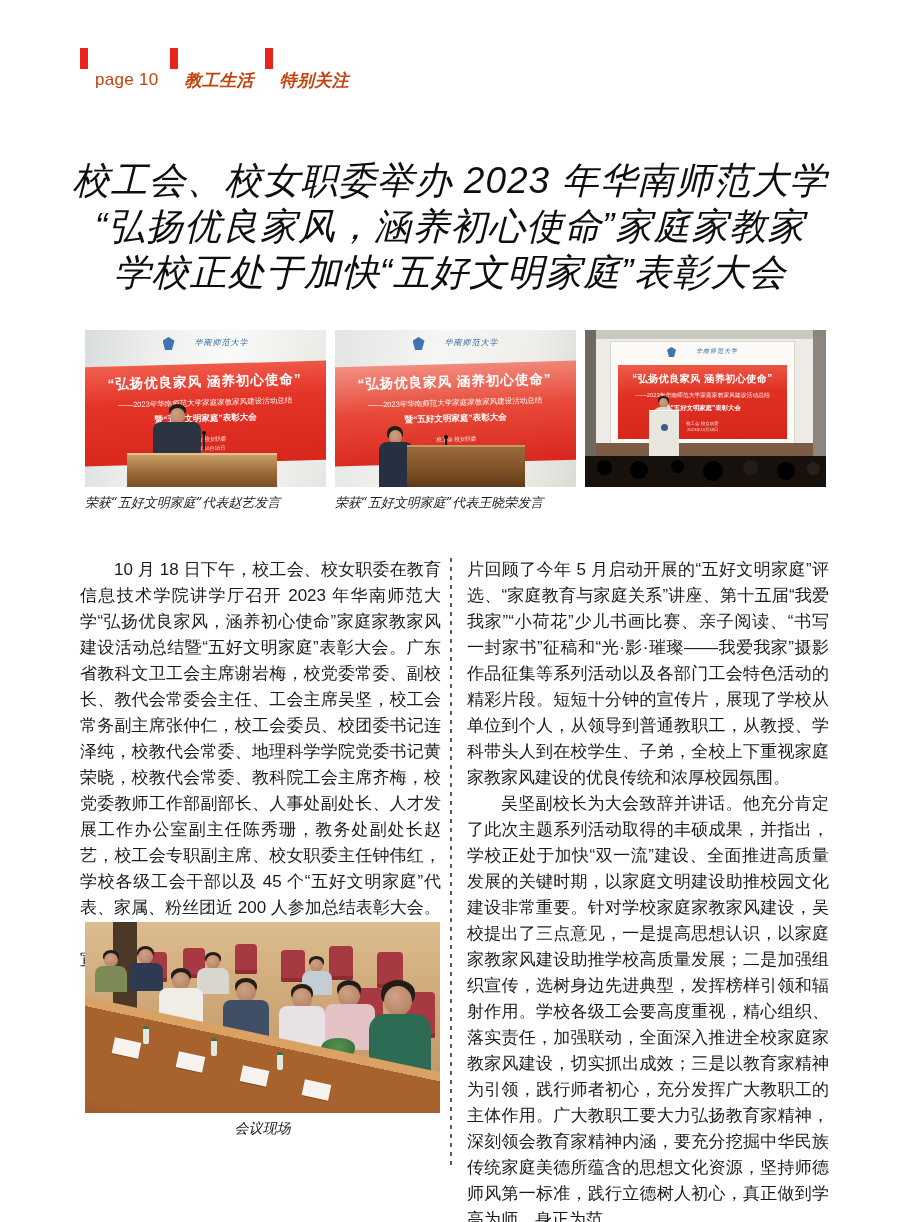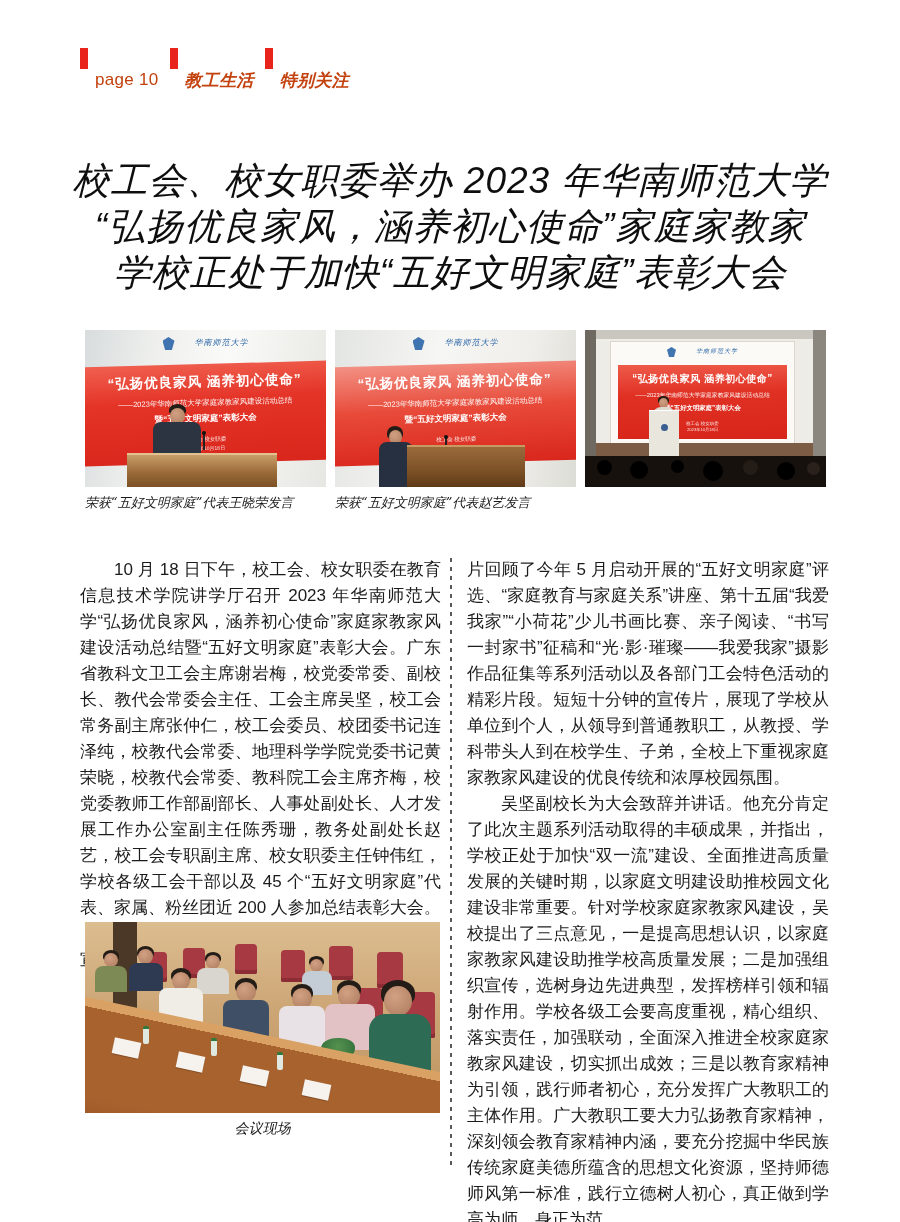--- a/index.html
+++ b/index.html
@@ -175,22 +175,22 @@
       <div class="audhead" style="left:45px;bottom:8px;width:18px;height:18px;"></div>
       <div class="audhead" style="left:86px;bottom:14px;width:13px;height:13px;"></div>
       <div class="audhead" style="left:118px;bottom:6px;width:20px;height:20px;"></div>
       <div class="audhead" style="left:158px;bottom:12px;width:15px;height:15px;background:#241c16;"></div>
       <div class="audhead" style="left:192px;bottom:7px;width:18px;height:18px;"></div>
       <div class="audhead" style="left:222px;bottom:12px;width:13px;height:13px;background:#2a211c;"></div>
     </div>
   </div>
 
   <div class="caps">
+    <div class="cap">荣获“五好文明家庭”代表赵艺发言</div>
     <div class="cap">荣获“五好文明家庭”代表王晓荣发言</div>
-    <div class="cap">荣获“五好文明家庭”代表赵艺发言</div>
   </div>
 
   <div class="art colL">
     <p class="ind">10 月 18 日下午，校工会、校女职委在教育信息技术学院讲学厅召开 2023 年华南师范大学“弘扬优良家风，涵养初心使命”家庭家教家风建设活动总结暨“五好文明家庭”表彰大会。广东省教科文卫工会主席谢岩梅，校党委常委、副校长、教代会常委会主任、工会主席吴坚，校工会常务副主席张仲仁，校工会委员、校团委书记连泽纯，校教代会常委、地理科学学院党委书记黄荣晓，校教代会常委、教科院工会主席齐梅，校党委教师工作部副部长、人事处副处长、人才发展工作办公室副主任陈秀珊，教务处副处长赵艺，校工会专职副主席、校女职委主任钟伟红，学校各级工会干部以及 45 个“五好文明家庭”代表、家属、粉丝团近 200 人参加总结表彰大会。</p>
     <p class="ind">主题活动宣传片为总结表彰大会拉开序幕。宣传</p>
   </div>
   <div class="divider"></div>
   <div class="art colR">
     <p>片回顾了今年 5 月启动开展的“五好文明家庭”评选、“家庭教育与家庭关系”讲座、第十五届“我爱我家”“小荷花”少儿书画比赛、亲子阅读、“书写一封家书”征稿和“光·影·璀璨——我爱我家”摄影作品征集等系列活动以及各部门工会特色活动的精彩片段。短短十分钟的宣传片，展现了学校从单位到个人，从领导到普通教职工，从教授、学科带头人到在校学生、子弟，全校上下重视家庭家教家风建设的优良传统和浓厚校园氛围。</p>
     <p class="ind">吴坚副校长为大会致辞并讲话。他充分肯定了此次主题系列活动取得的丰硕成果，并指出，学校正处于加快“双一流”建设、全面推进高质量发展的关键时期，以家庭文明建设助推校园文化建设非常重要。针对学校家庭家教家风建设，吴校提出了三点意见，一是提高思想认识，以家庭家教家风建设助推学校高质量发展；二是加强组织宣传，选树身边先进典型，发挥榜样引领和辐射作用。学校各级工会要高度重视，精心组织、落实责任，加强联动，全面深入推进全校家庭家教家风建设，切实抓出成效；三是以教育家精神为引领，践行师者初心，充分发挥广大教职工的主体作用。广大教职工要大力弘扬教育家精神，深刻领会教育家精神内涵，要充分挖掘中华民族传统家庭美德所蕴含的思想文化资源，坚持师德师风第一标准，践行立德树人初心，真正做到学高为师，身正为范。</p>

